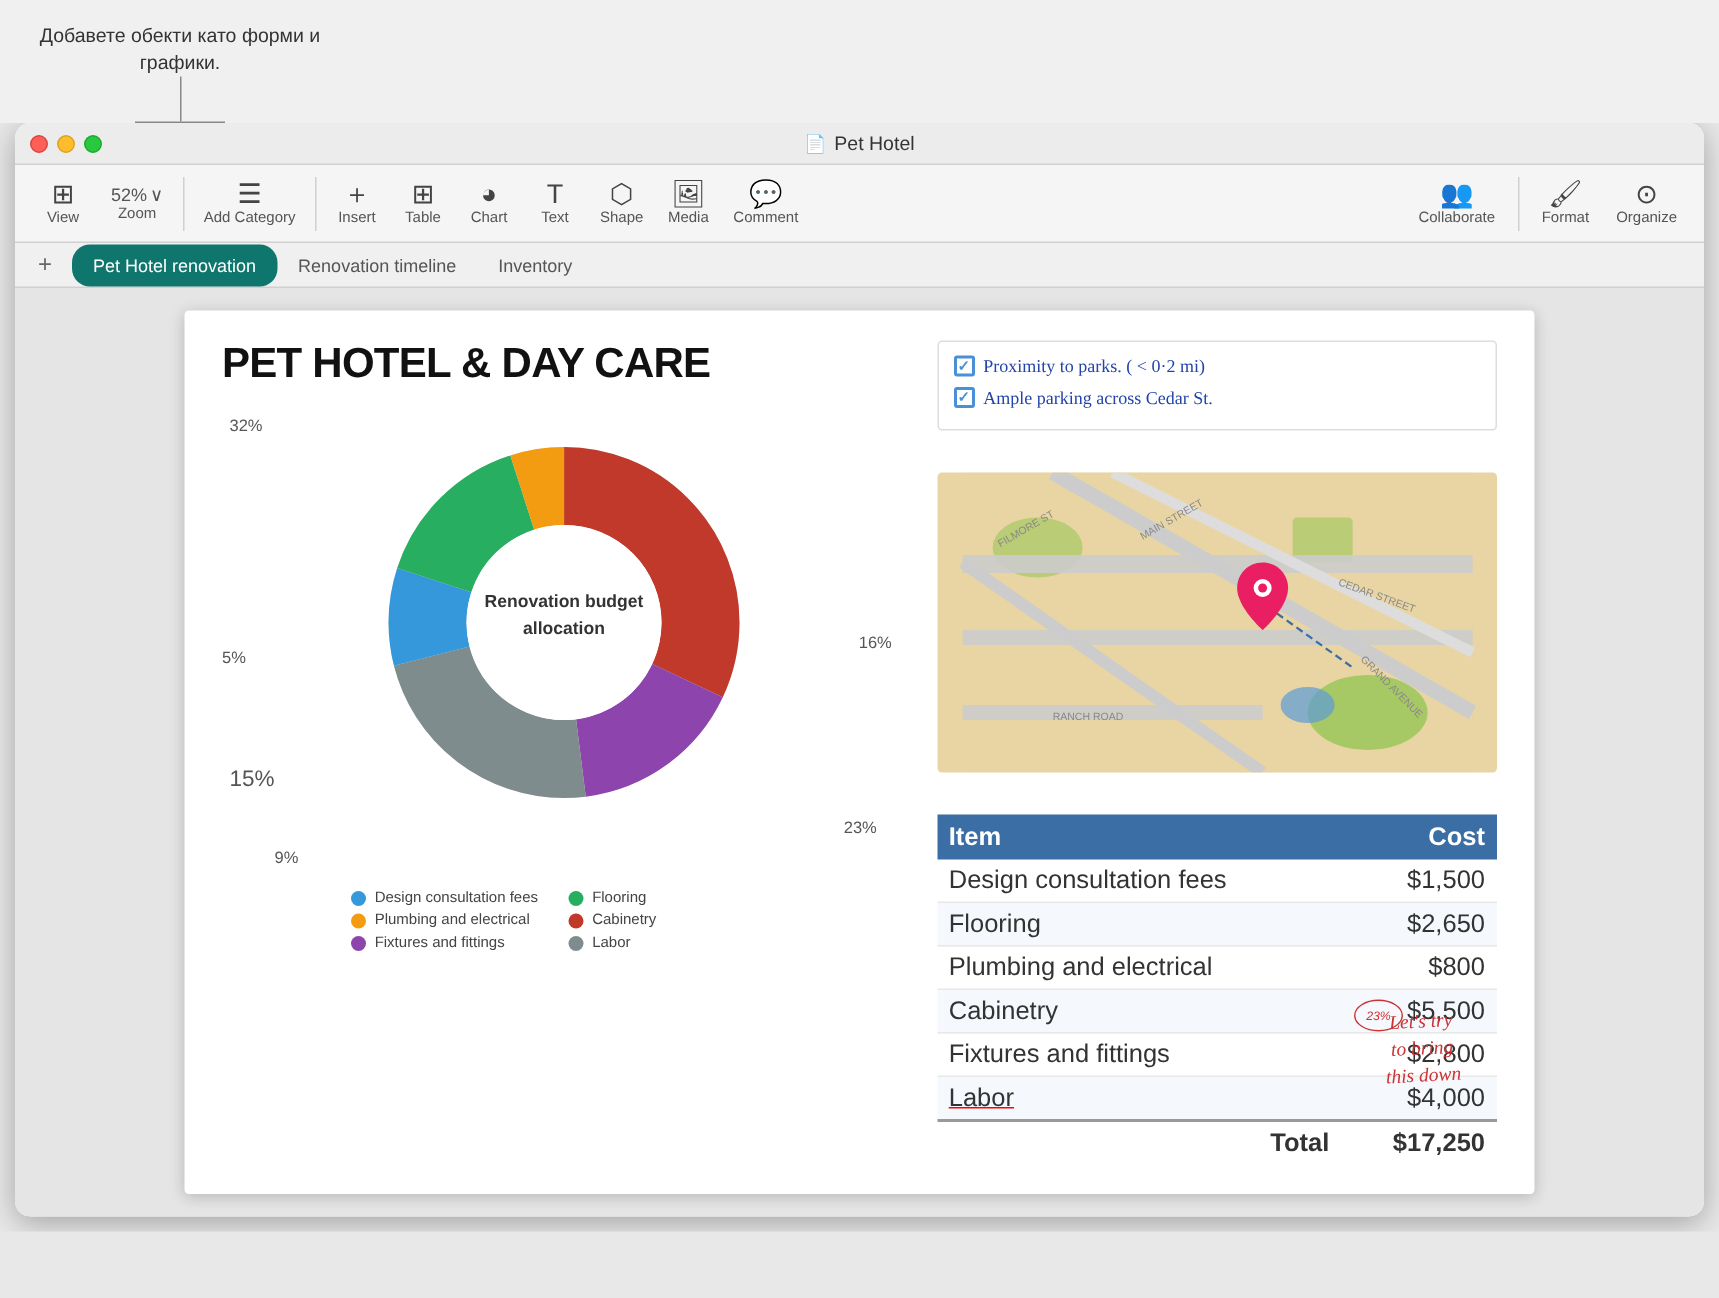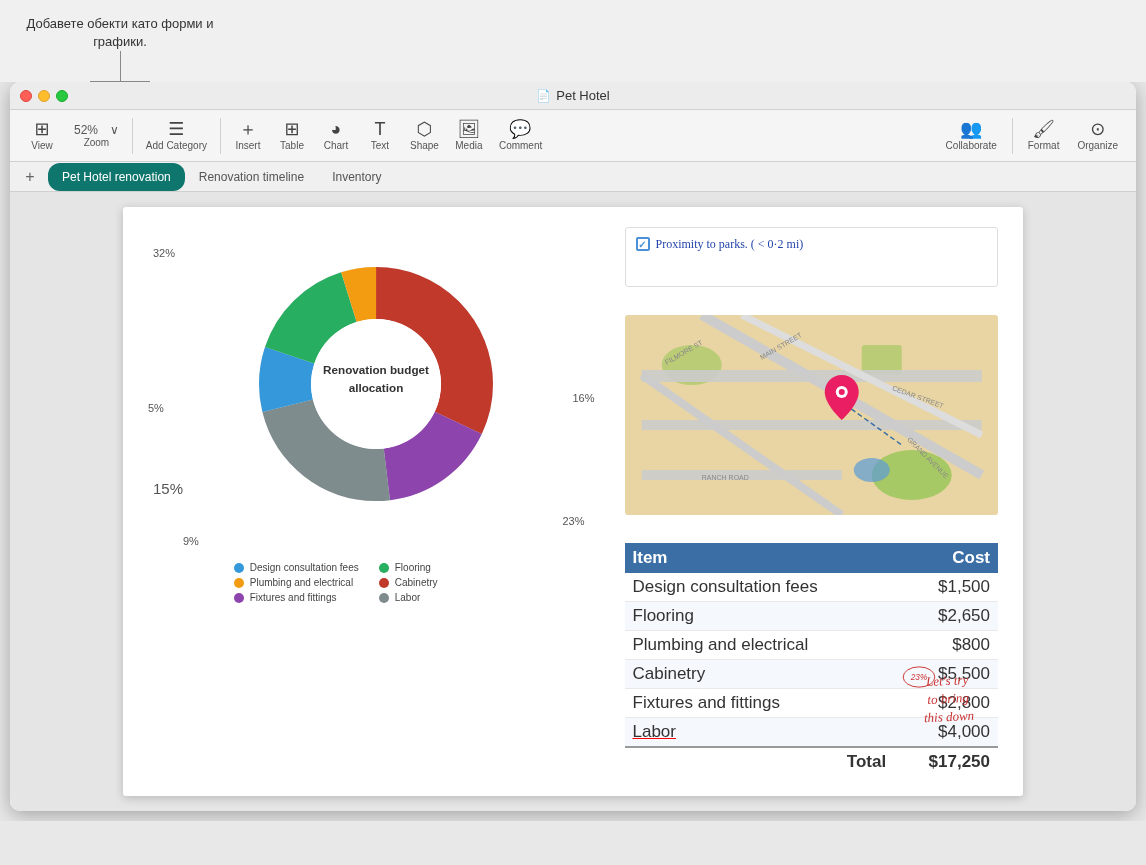--- a/index.html
+++ b/index.html
@@ -135,21 +135,21 @@
       font-size: 10px;
       color: #555;
       padding: 2px 8px;
       cursor: pointer;
     }
 
     .toolbar-zoom .zoom-val {
       font-size: 12px;
       display: flex;
       align-items: flex-start;
-      gap: 12px;
+      gap: 2px;
     }
 
     .toolbar-right {
       margin-left: auto;
       display: flex;
       align-items: center;
       gap: 2px;
     }
 
     
@@ -602,20 +602,21 @@
       <span>Inventory</span>
     </div>
   </div>
 
   <div class="main-content">
     <div class="canvas-area">
       <div class="page">
         <div class="page-layout">
 
           <div class="left-column">
+            <div class="doc-title">PET HOTEL &amp; DAY CARE</div>
 
             <div class="chart-container">
               <span class="chart-label-32">32%</span>
               <span class="chart-label-5">5%</span>
               <span class="chart-label-15">15%</span>
               <span class="chart-label-9">9%</span>
               <span class="chart-label-16">16%</span>
               <span class="chart-label-23">23%</span>
 
               <svg class="donut-chart" viewBox="0 0 200 200">
@@ -671,20 +672,24 @@
               </div>
             </div>
           </div>
 
           <div class="right-column">
 
             <div class="handwritten-checks">
               <div class="check-item">
                 <div class="check-box"></div>
                 <span class="check-text">Proximity to parks. ( &lt; 0·2 mi)</span>
+              </div>
+              <div class="check-item">
+                <div class="check-box"></div>
+                <span class="check-text">Ample parking across  Cedar St.</span>
               </div>
             </div>
 
             <div class="map-container">
               <svg class="map-svg" viewBox="0 0 340 200">
 
                 <rect width="340" height="200" fill="#e8d5a3"></rect>
 
                 <ellipse cx="270" cy="160" rx="40" ry="25" fill="#8bc34a" opacity="0.7"></ellipse>
                 <ellipse cx="50" cy="50" rx="30" ry="20" fill="#8bc34a" opacity="0.5"></ellipse>

